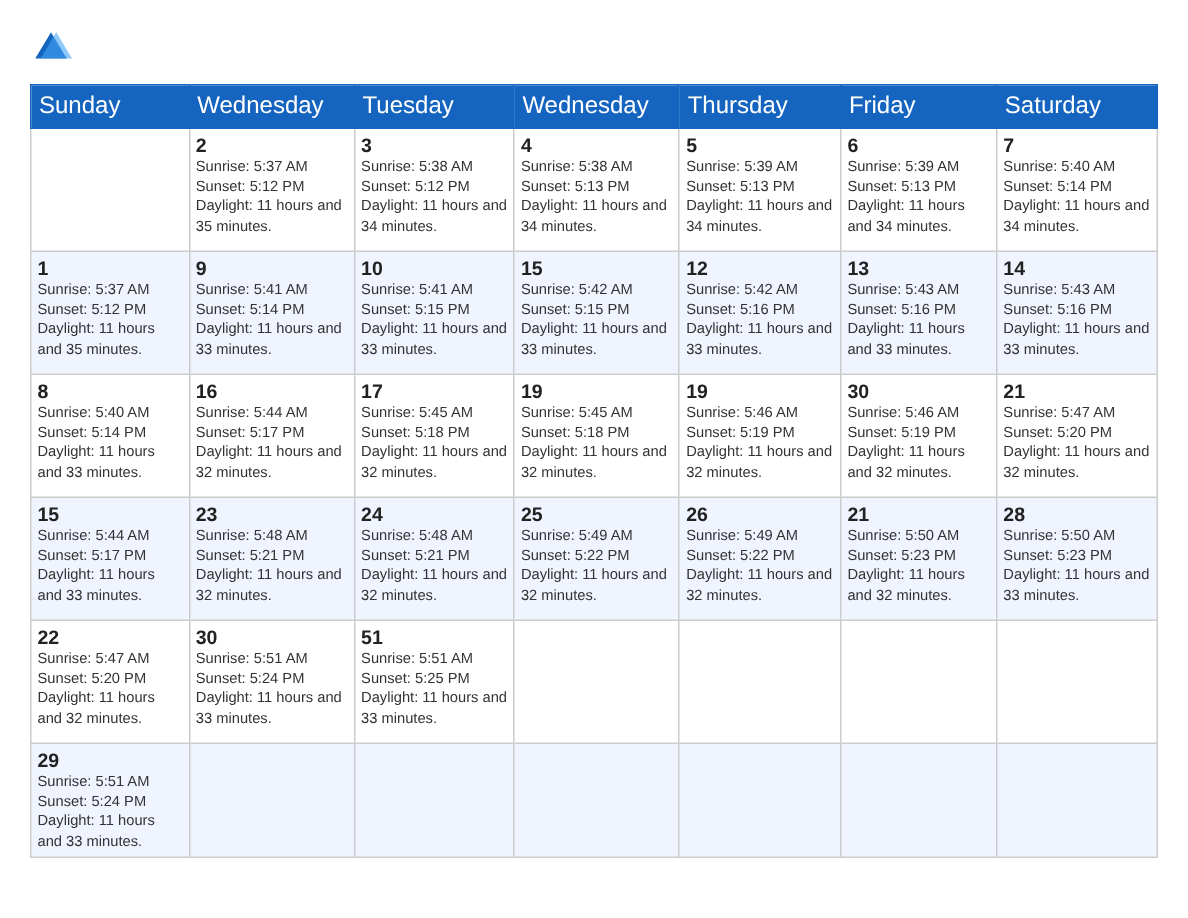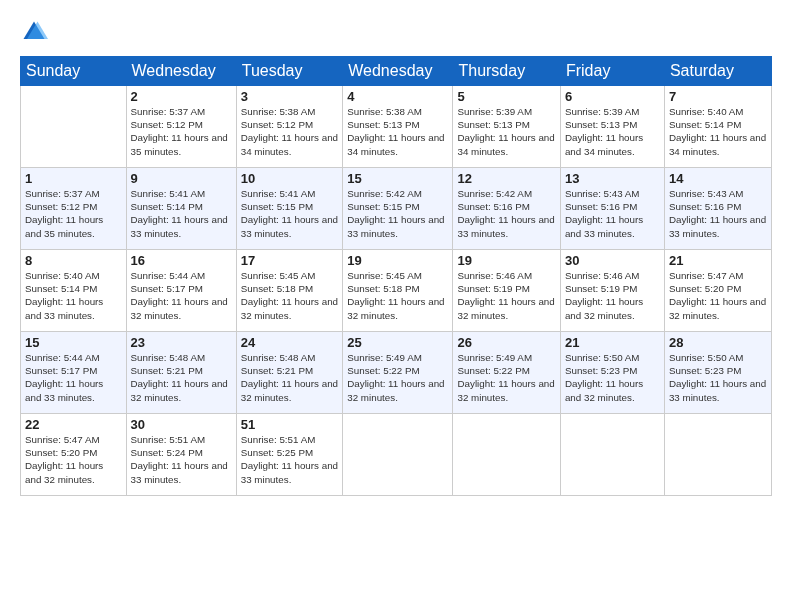--- a/index.html
+++ b/index.html
@@ -343,15 +343,30 @@
             <div class="day-info">Sunrise: 5:51 AM
 Sunset: 5:25 PM
 Daylight: 11 hours
 and 33 minutes.</div>
           </td>
           <td></td>
           <td></td>
           <td></td>
           <td></td>
         </tr>
+        <tr class="last-row">
+          <td>
+            <span class="day-num">29</span>
+            <div class="day-info">Sunrise: 5:51 AM
+Sunset: 5:24 PM
+Daylight: 11 hours
+and 33 minutes.</div>
+          </td>
+          <td></td>
+          <td></td>
+          <td></td>
+          <td></td>
+          <td></td>
+          <td></td>
+        </tr>
       </tbody>
   </table>
 </div>
 
 </body></html>

